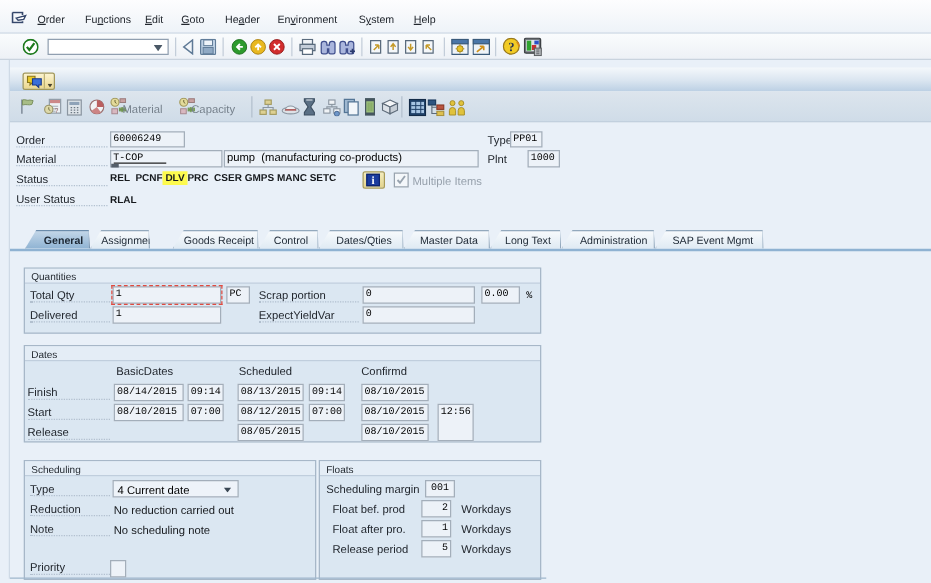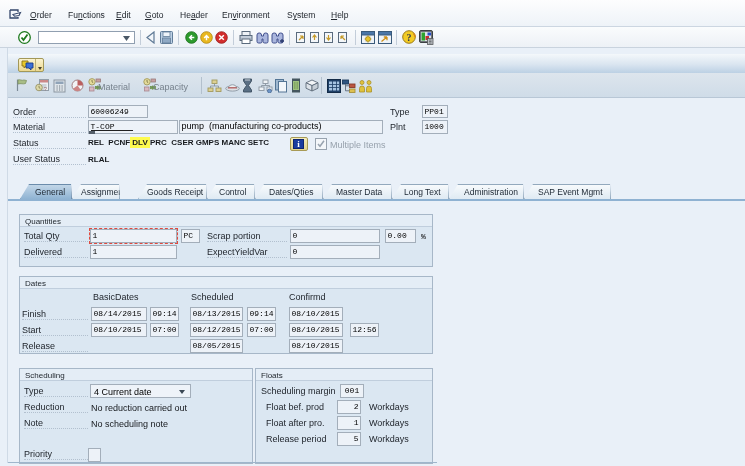--- a/index.html
+++ b/index.html
@@ -268,21 +268,21 @@
     <path d="M8.5 13 v-3.5 a2.5 2.5 0 0 1 5 0 V13 z" fill="#e0c23c" stroke="#a8902a" stroke-width="0.8"></path>
   </svg>
 </div>
 
 <div class="abs" style="left:8px;top:98px;width:737px;height:368px;background:#e9f0f8;"></div>
 
 <span class="lbl abs" style="left:13px;top:107px">Order</span>
 <div class="dots" style="left:13px;top:117px;width:73px"></div>
 <div class="fld" style="left:88px;top:105px;width:60px;height:13px;">60006249</div>
 <span class="lbl abs" style="left:390px;top:107px">Type</span>
-<div class="fld" style="left:422px;top:105px;width:26px;height:13px;">PP01</div>
+<div class="fld" style="left:408px;top:105px;width:26px;height:13px;">PP01</div>
 
 <span class="lbl abs" style="left:13px;top:122px">Material</span>
 <div class="dots" style="left:13px;top:132px;width:73px"></div>
 <div class="fld" style="left:88px;top:120px;width:90px;height:14px;"><span style="display:inline-block;width:42px;border-bottom:1px solid #222;height:10px;">T-COP</span></div>
 <div class="abs" style="left:89px;top:131px;width:6px;height:3px;background:#555f6a;"></div>
 <div class="fld" style="left:179px;top:120px;width:204px;height:14px;font-family:'Liberation Sans',sans-serif;font-size:9px;">pump&nbsp; (manufacturing co-products)</div>
 <span class="lbl abs" style="left:390px;top:122px">Plnt</span>
 <div class="fld" style="left:422px;top:120px;width:26px;height:14px;">1000</div>
 
 <span class="lbl abs" style="left:13px;top:138px">Status</span>
@@ -304,21 +304,21 @@
 
 <div class="abs" style="left:7px;top:48px;width:1px;height:415px;background:#cfdae6;"></div>
 
 <style>
 .tab { position:absolute; top:0; height:15px; font-size:8.5px; color:#1c2733; text-align:center; line-height:15px; white-space:nowrap;
   background:linear-gradient(#f7fafc,#dfeaf3); border:1px solid #93a9bd; border-bottom:none;
   clip-path: polygon(9px 0, calc(100% - 1px) 0, 100% 100%, 0 100%); }
 .tab.sel { background:linear-gradient(#c2d6e8,#8fb3d3); border-color:#6b8cab; font-weight:normal; }
 </style>
 <div class="abs" id="tabs" style="left:8px;top:184px;width:737px;height:15px;">
-  <div class="tab sel" style="left:12px;width:52px;text-align:left;padding-left:14px;">General</div>
+  <div class="tab sel" style="left:12px;width:52px;text-align:left;padding-left:14px;font-weight:bold;">General</div>
   <div class="tab" style="left:64px;width:48px;text-align:left;padding-left:8px;">Assignment</div>
   <div class="tab" style="left:130px;width:69px;text-align:left;padding-left:8px;">Goods Receipt</div>
   <div class="tab" style="left:199px;width:48px;text-align:left;padding-left:11px;">Control</div>
   <div class="tab" style="left:247px;width:68px;text-align:left;padding-left:13px;">Dates/Qties</div>
   <div class="tab" style="left:315px;width:69px;text-align:left;padding-left:12px;">Master Data</div>
   <div class="tab" style="left:384px;width:57px;text-align:left;padding-left:11px;">Long Text</div>
   <div class="tab" style="left:441px;width:75px;text-align:left;padding-left:14px;">Administration</div>
   <div class="tab" style="left:516px;width:87px;text-align:left;padding-left:13px;">SAP Event Mgmt</div>
 </div>
 <div class="abs" style="left:8px;top:199px;width:737px;height:2px;background:#8fb2d2;"></div>
@@ -359,21 +359,21 @@
 <div class="fld" style="left:247px;top:307px;width:29px;height:14px;">09:14</div>
 <div class="fld" style="left:289px;top:307px;width:54px;height:14px;">08/10/2015</div>
 
 <span class="lbl abs" style="left:22px;top:325px">Start</span>
 <div class="dots" style="left:22px;top:335px;width:66px"></div>
 <div class="fld" style="left:91px;top:323px;width:56px;height:14px;">08/10/2015</div>
 <div class="fld" style="left:150px;top:323px;width:29px;height:14px;">07:00</div>
 <div class="fld" style="left:190px;top:323px;width:53px;height:14px;">08/12/2015</div>
 <div class="fld" style="left:247px;top:323px;width:29px;height:14px;">07:00</div>
 <div class="fld" style="left:289px;top:323px;width:54px;height:14px;">08/10/2015</div>
-<div class="fld" style="left:350px;top:323px;width:29px;height:14px;">12:56</div>
+<div class="fld" style="left:350px;top:323px;width:29px;height:30px;">12:56</div>
 
 <span class="lbl abs" style="left:22px;top:341px">Release</span>
 <div class="dots" style="left:22px;top:351px;width:66px"></div>
 <div class="fld" style="left:190px;top:339px;width:53px;height:14px;">08/05/2015</div>
 <div class="fld" style="left:289px;top:339px;width:54px;height:14px;">08/10/2015</div>
 
 <div class="grp" style="left:19px;top:368px;width:234px;height:96px;">
   <div class="hdr"></div>
     <span class="ttl">Scheduling</span>
 </div>

